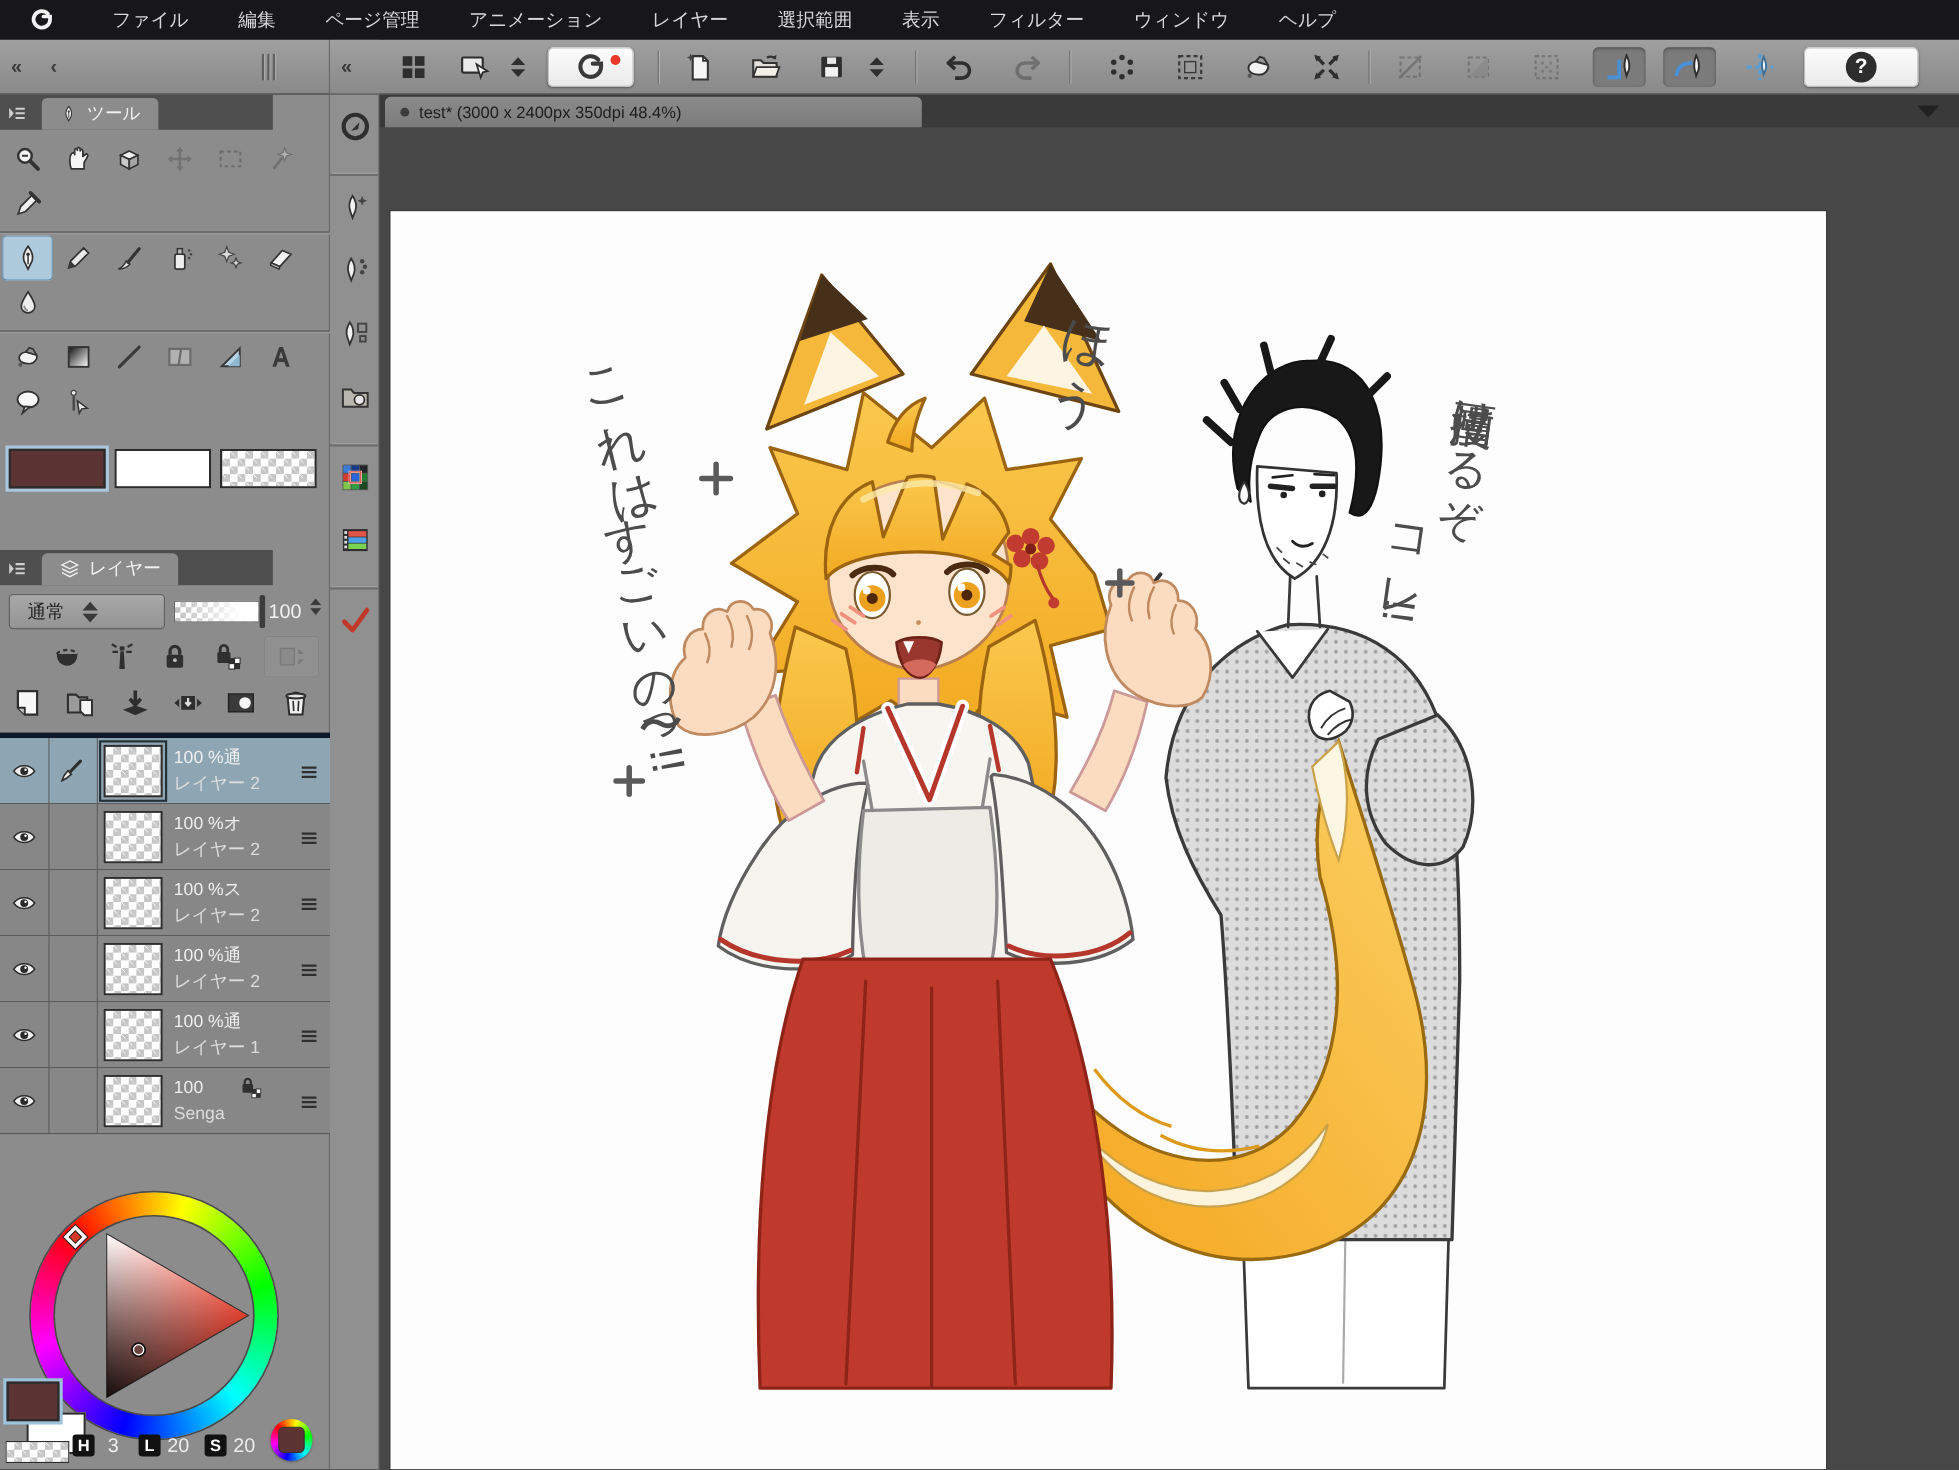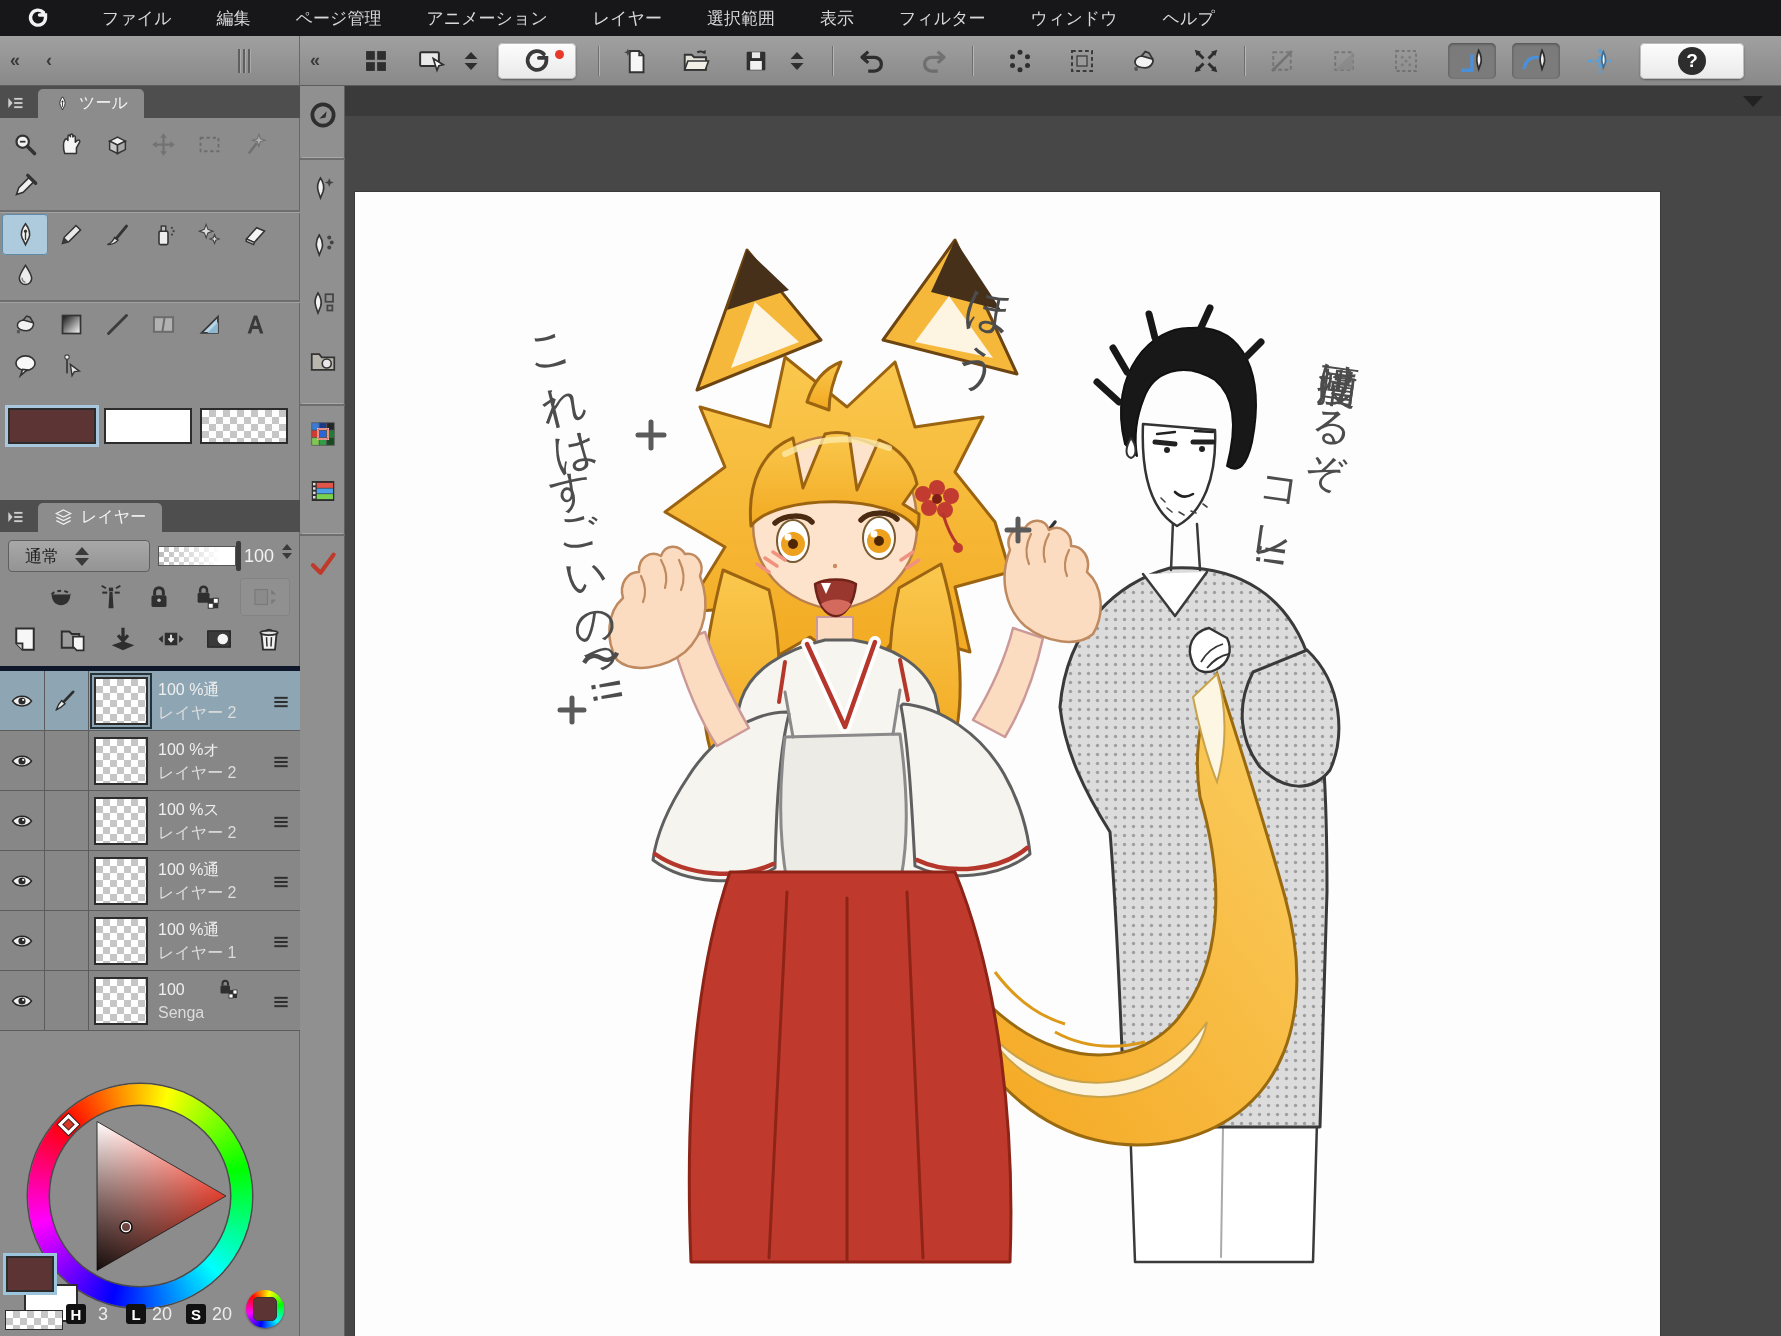--- a/index.html
+++ b/index.html
@@ -24,21 +24,21 @@
   .tb-btn.pressed{background:#7b7b7b;box-shadow:inset 0 1px 3px rgba(0,0,0,.4);}
   .tb-btn.disabled{opacity:.35;}
   .tb-sep{position:absolute;top:10px;width:1px;height:30px;background:#6f6f6f;box-shadow:1px 0 0 #b4b4b4;}
   .panel-topbar{position:absolute;left:0;top:0;width:300px;height:50px;border-right:1px solid #686868;}
   .tiny-arrow{position:absolute;top:14px;color:#3a3a3a;font-size:18px;font-weight:bold;}
   .grip{position:absolute;left:238px;top:13px;width:22px;height:24px;display:flex;gap:3px;}
   .grip i{width:2px;height:24px;background:#5f5f5f;box-shadow:1px 0 0 #aaa;}
 
   
   .left{left:0;top:86px;width:300px;height:1250px;background:#8c8c8c;border-right:1px solid #686868;}
-  .phead{position:absolute;left:0;width:300px;height:32px;background:#4e4e4e;}
+  .phead{position:absolute;left:0;width:248px;height:32px;background:#4e4e4e;}
   .ptab{position:absolute;top:3px;height:29px;background:#8c8c8c;border-radius:5px 5px 0 0;color:#f2f2f2;
         font-size:16px;display:flex;align-items:center;gap:8px;padding:0 16px;}
   .pmenu{position:absolute;left:5px;top:7px;}
   .sep-h{position:absolute;left:0;width:300px;height:2px;background:#6e6e6e;box-shadow:0 1px 0 #a2a2a2;}
 
   
   .tool-grid{position:absolute;left:2px;width:296px;display:flex;flex-wrap:wrap;}
   .tool{width:46px;height:41px;display:flex;align-items:center;justify-content:center;border-radius:4px;}
   .tool.sel{background:#aecadd;box-shadow:inset 0 0 0 1px #5f8aa8;}
   .tool.disabled{opacity:.38;}
@@ -1026,20 +1026,24 @@
           <svg width="30" height="30">
             <use href="#sy-check"></use>
           </svg>
         </div>
 
     </div>
   </div>
 
   <main class="workspace abs">
     <div class="tabbar">
+      <div class="doc-tab">
+        <span class="doc-dot"></span>
+        <span>test* (3000 x 2400px 350dpi 48.4%)</span>
+      </div>
       <span class="tab-dd"></span>
     </div>
 
     <div class="canvas-area">
       <div class="page">
 
         <svg viewBox="0 0 1305 1144" width="1305" height="1144">
           <defs>
             <pattern id="tone" width="9" height="9" patternUnits="userSpaceOnUse">
                 <rect width="9" height="9" fill="#dcdcdc"></rect>

